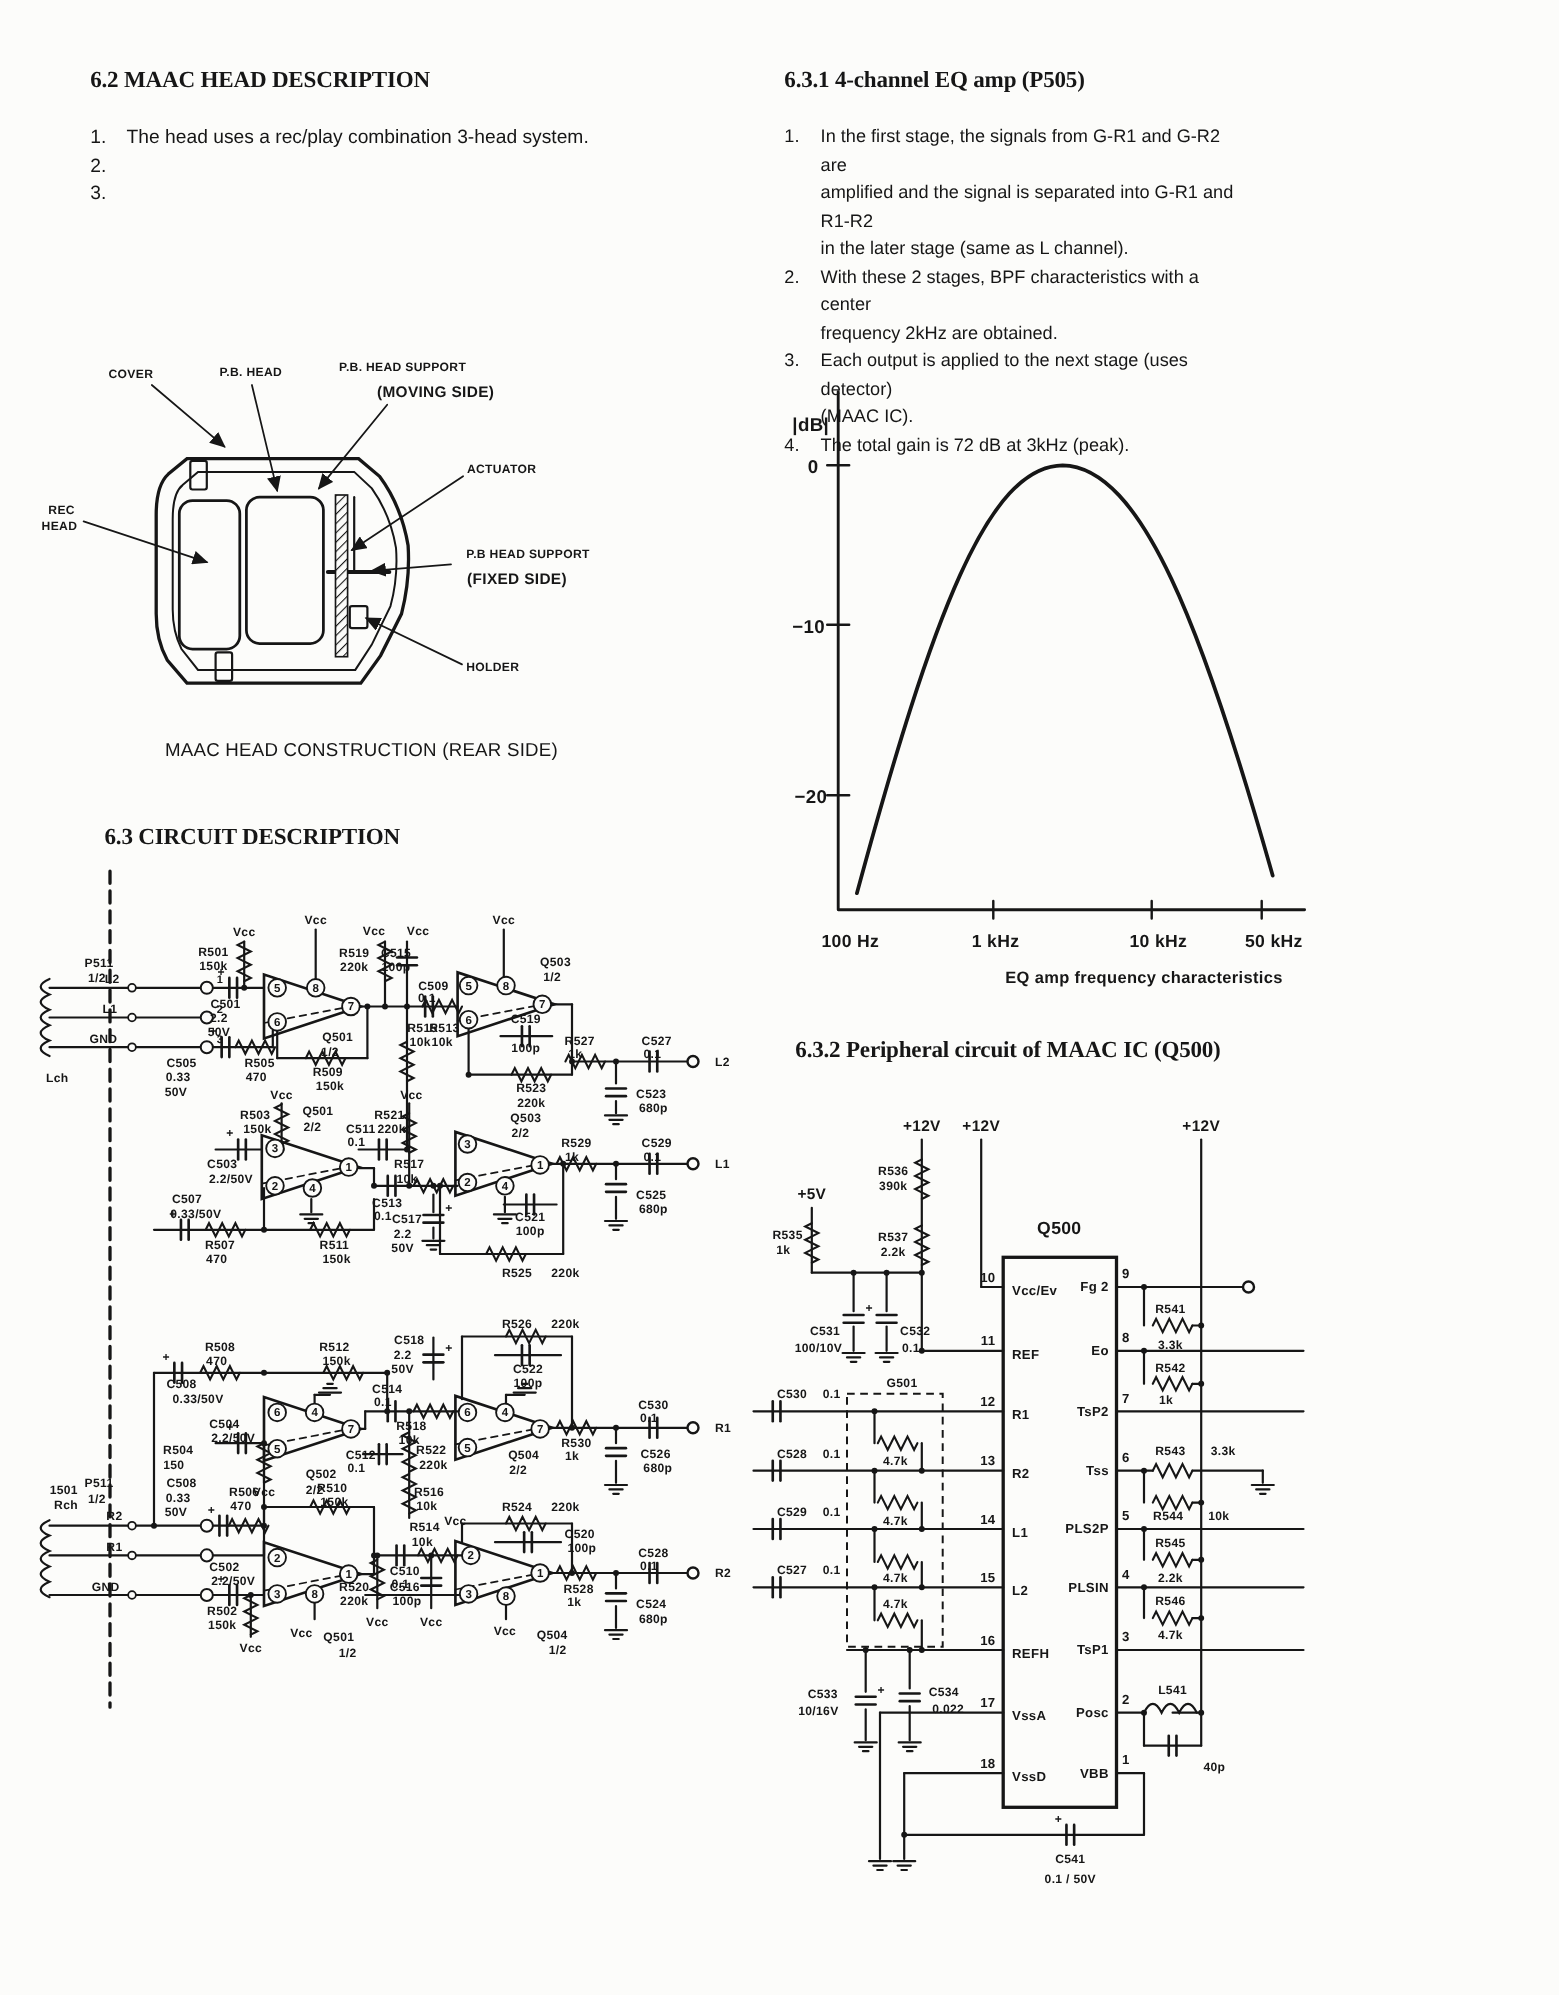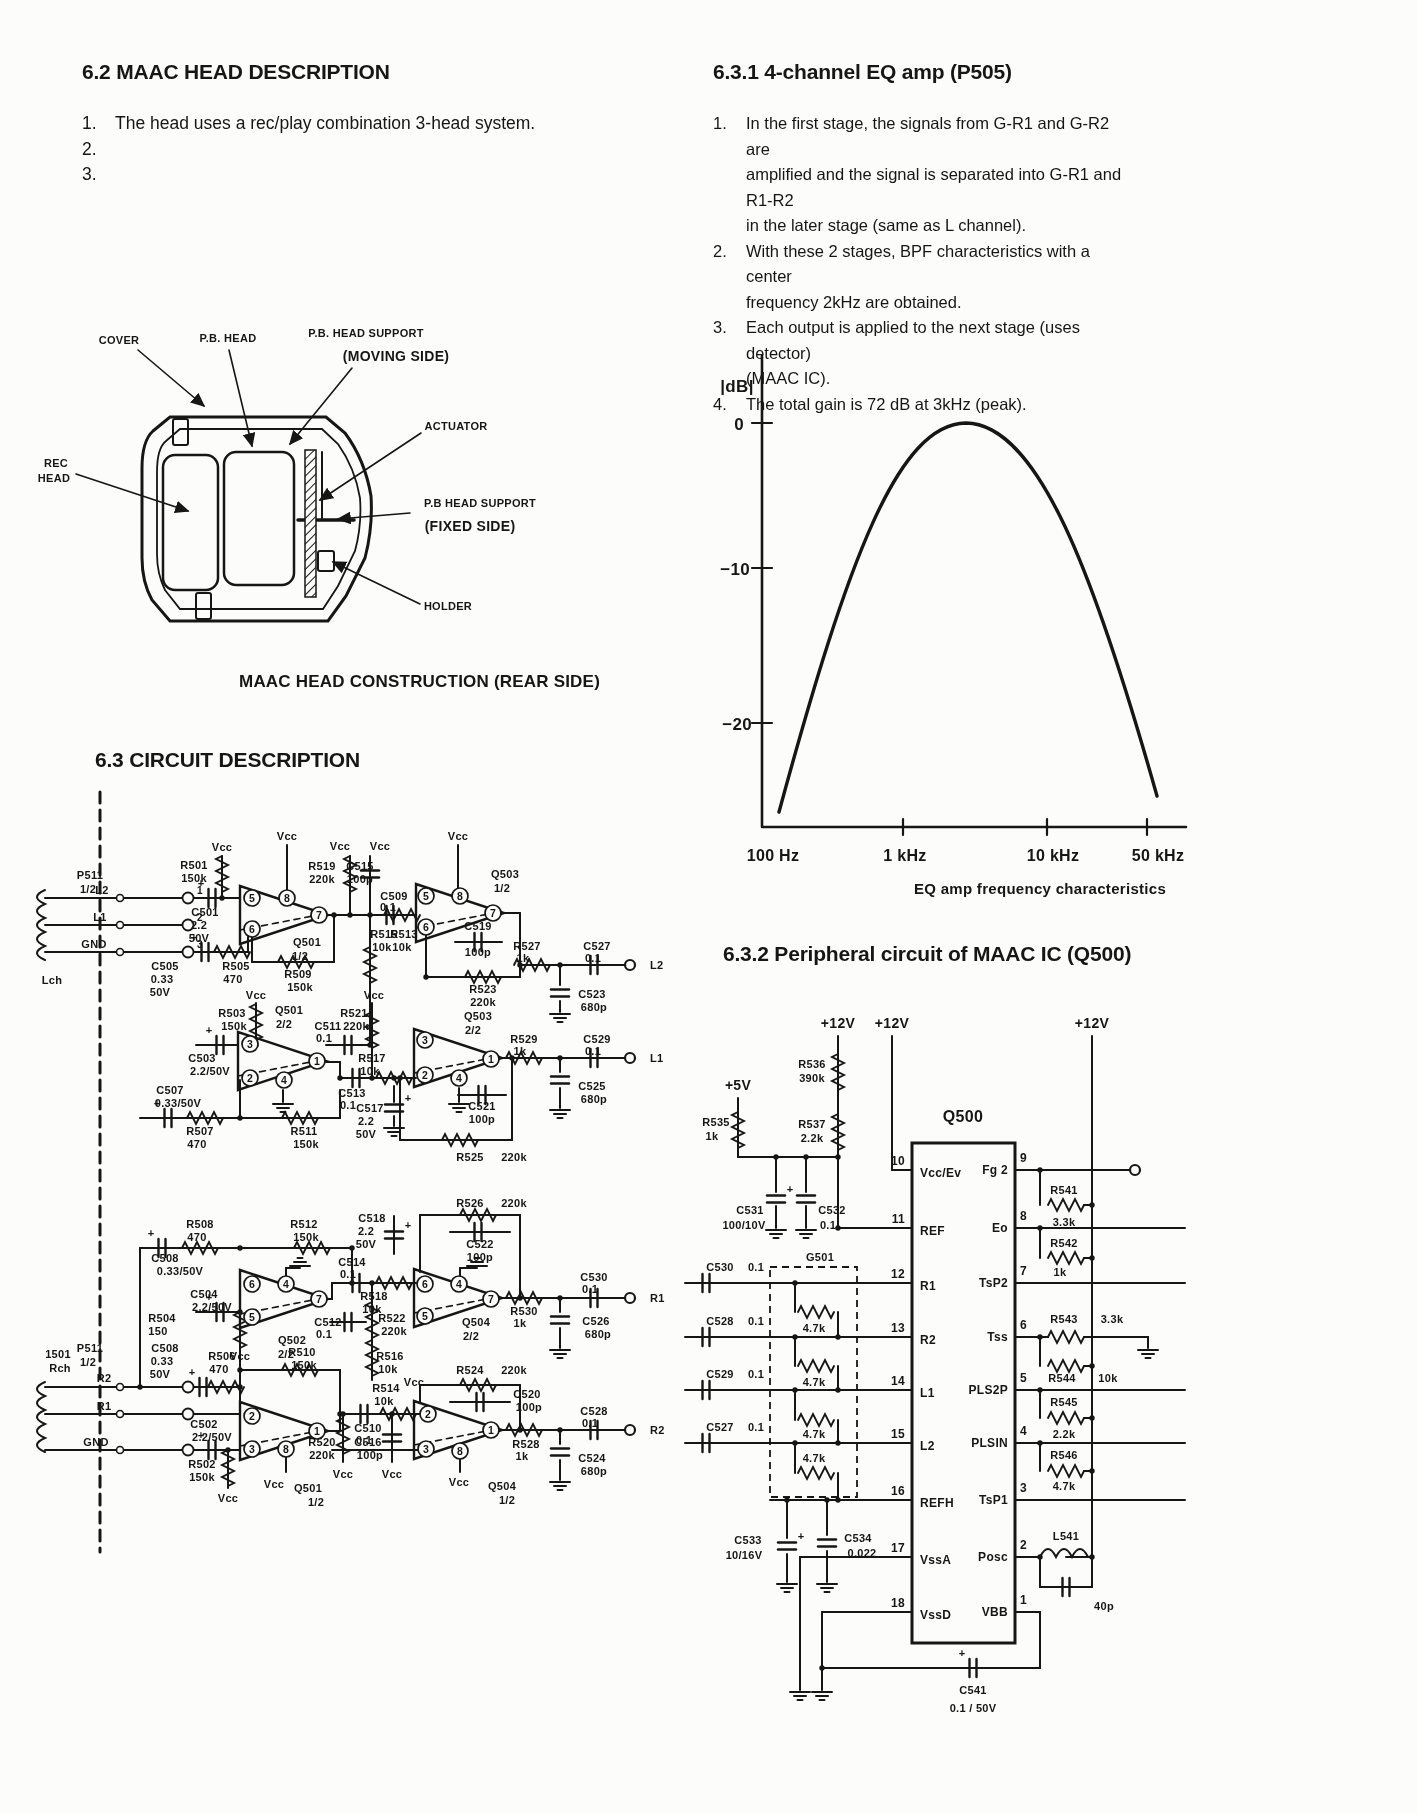--- a/index.html
+++ b/index.html
@@ -1,26 +1,26 @@
 <!DOCTYPE html>
 <html><head>
 <meta charset="utf-8">
 <style>
   html,body{margin:0;padding:0;background:#d9d9d5;}
   .page{position:relative;width:1417px;height:1814px;margin:0 auto;background:#fcfcfa;
         font-family:"Liberation Sans",sans-serif;color:#161616;overflow:hidden;}
   #art{position:absolute;left:0;top:0;width:1417px;height:1814px;}
   .sec{position:absolute;}
-  .sec h2{font-size:21px;font-weight:700;margin:0;letter-spacing:-0.2px;}
+  .sec h2{font-size:21px;font-weight:700;margin:0;letter-spacing:-0.2px;font-family:Liberation Serif, serif;}
   .list{margin-top:27px;}
   .li{display:flex;gap:9px;font-size:17.5px;line-height:25.5px;font-weight:400;}
   .sec-r .li{font-size:16.5px;}
   .num{width:24px;flex:none;text-align:left;}
   .txt{white-space:pre-line;}
-  .figcap{position:absolute;font-weight:700;text-align:right;}
+  .figcap{position:absolute;font-weight:400;text-align:left;}
   .cap-head{left:150px;top:672px;width:450px;font-size:17px;letter-spacing:0.2px;}
   svg text{font-family:"Liberation Sans",sans-serif;}
 </style>
 </head>
 <body>
 
 <div class="page">
 
   <svg id="art" viewBox="0 0 1417 1814">
     <defs>

